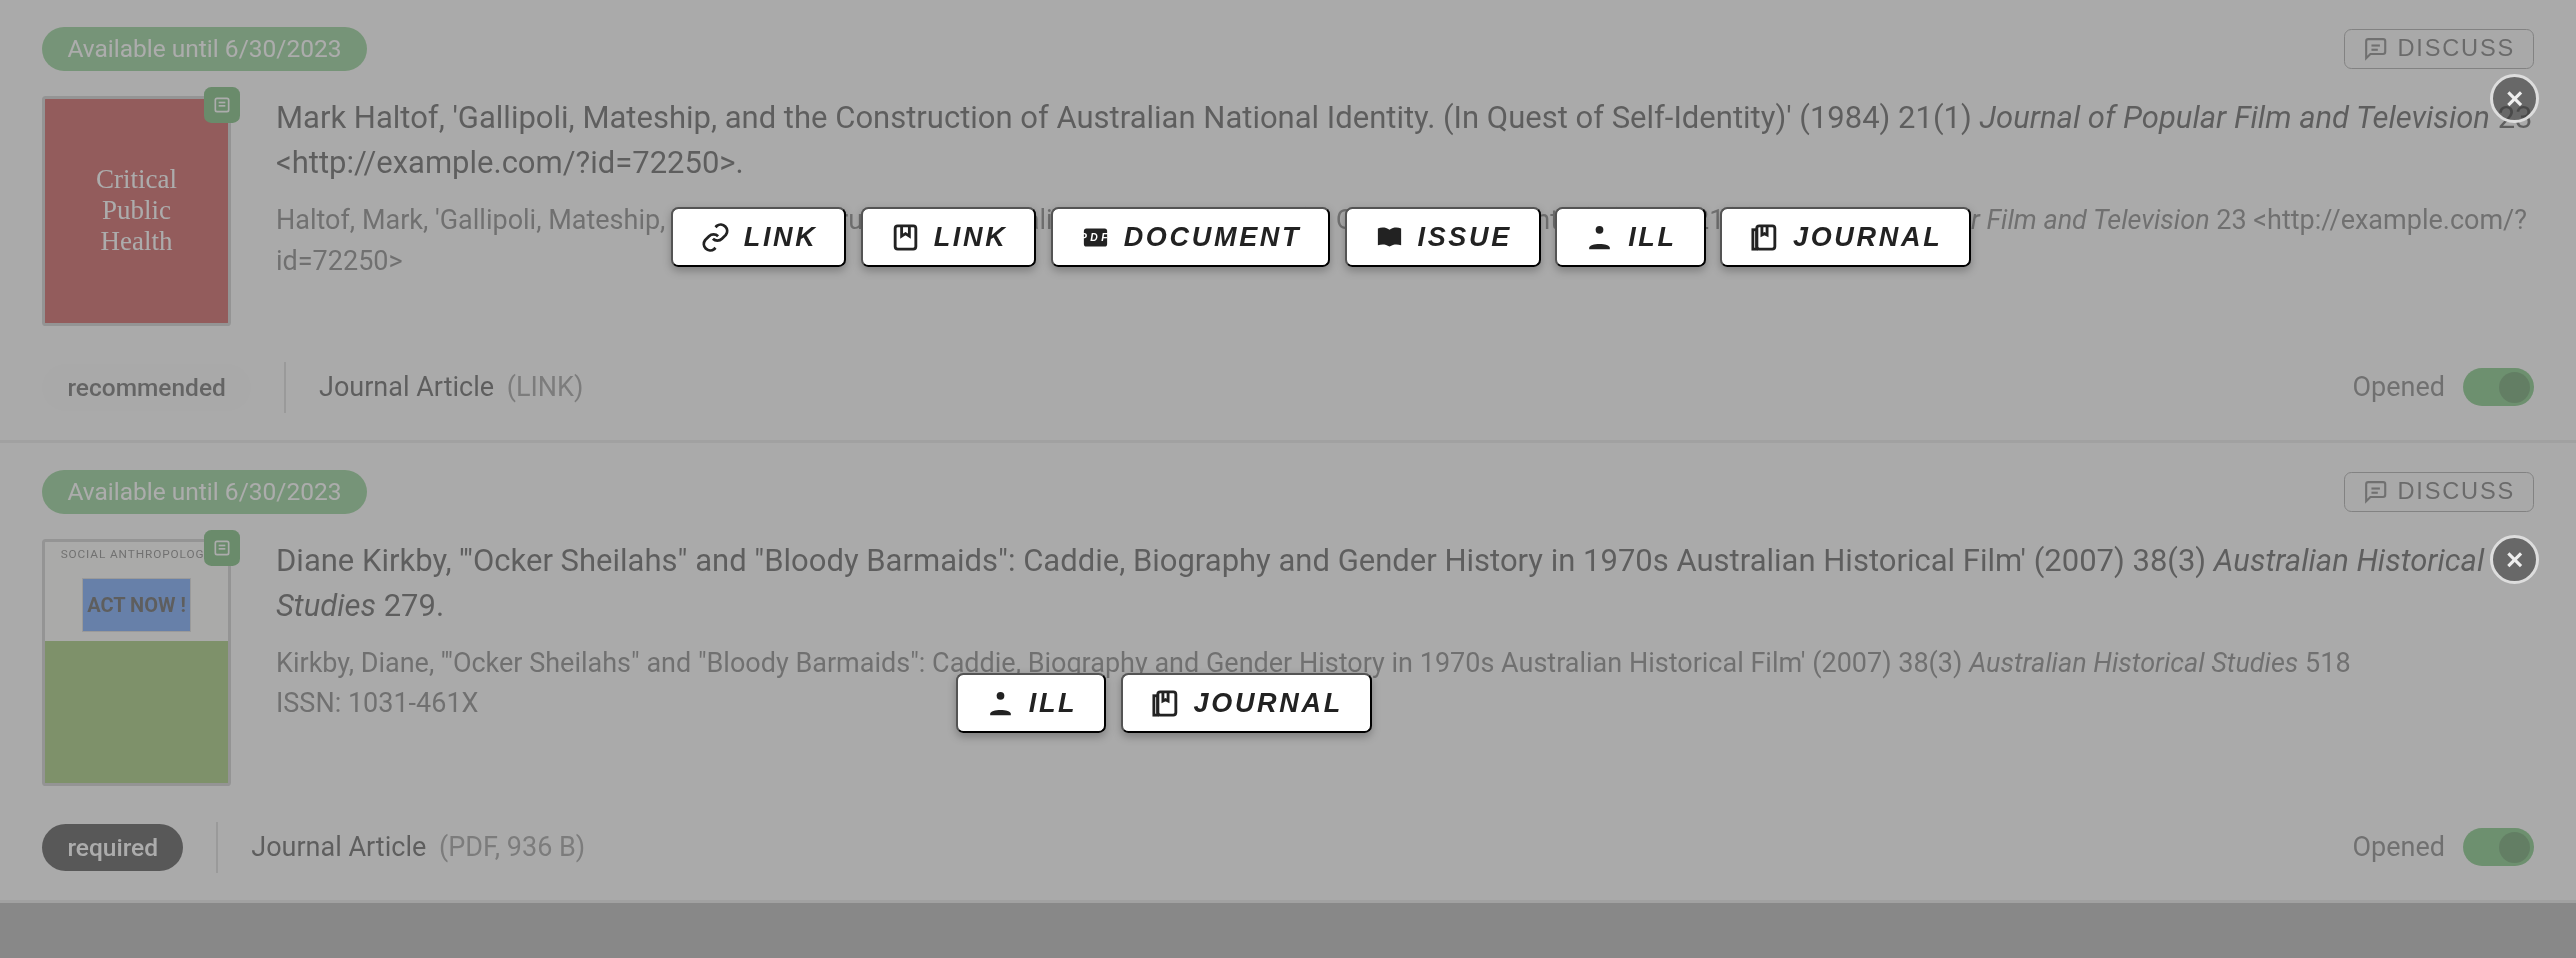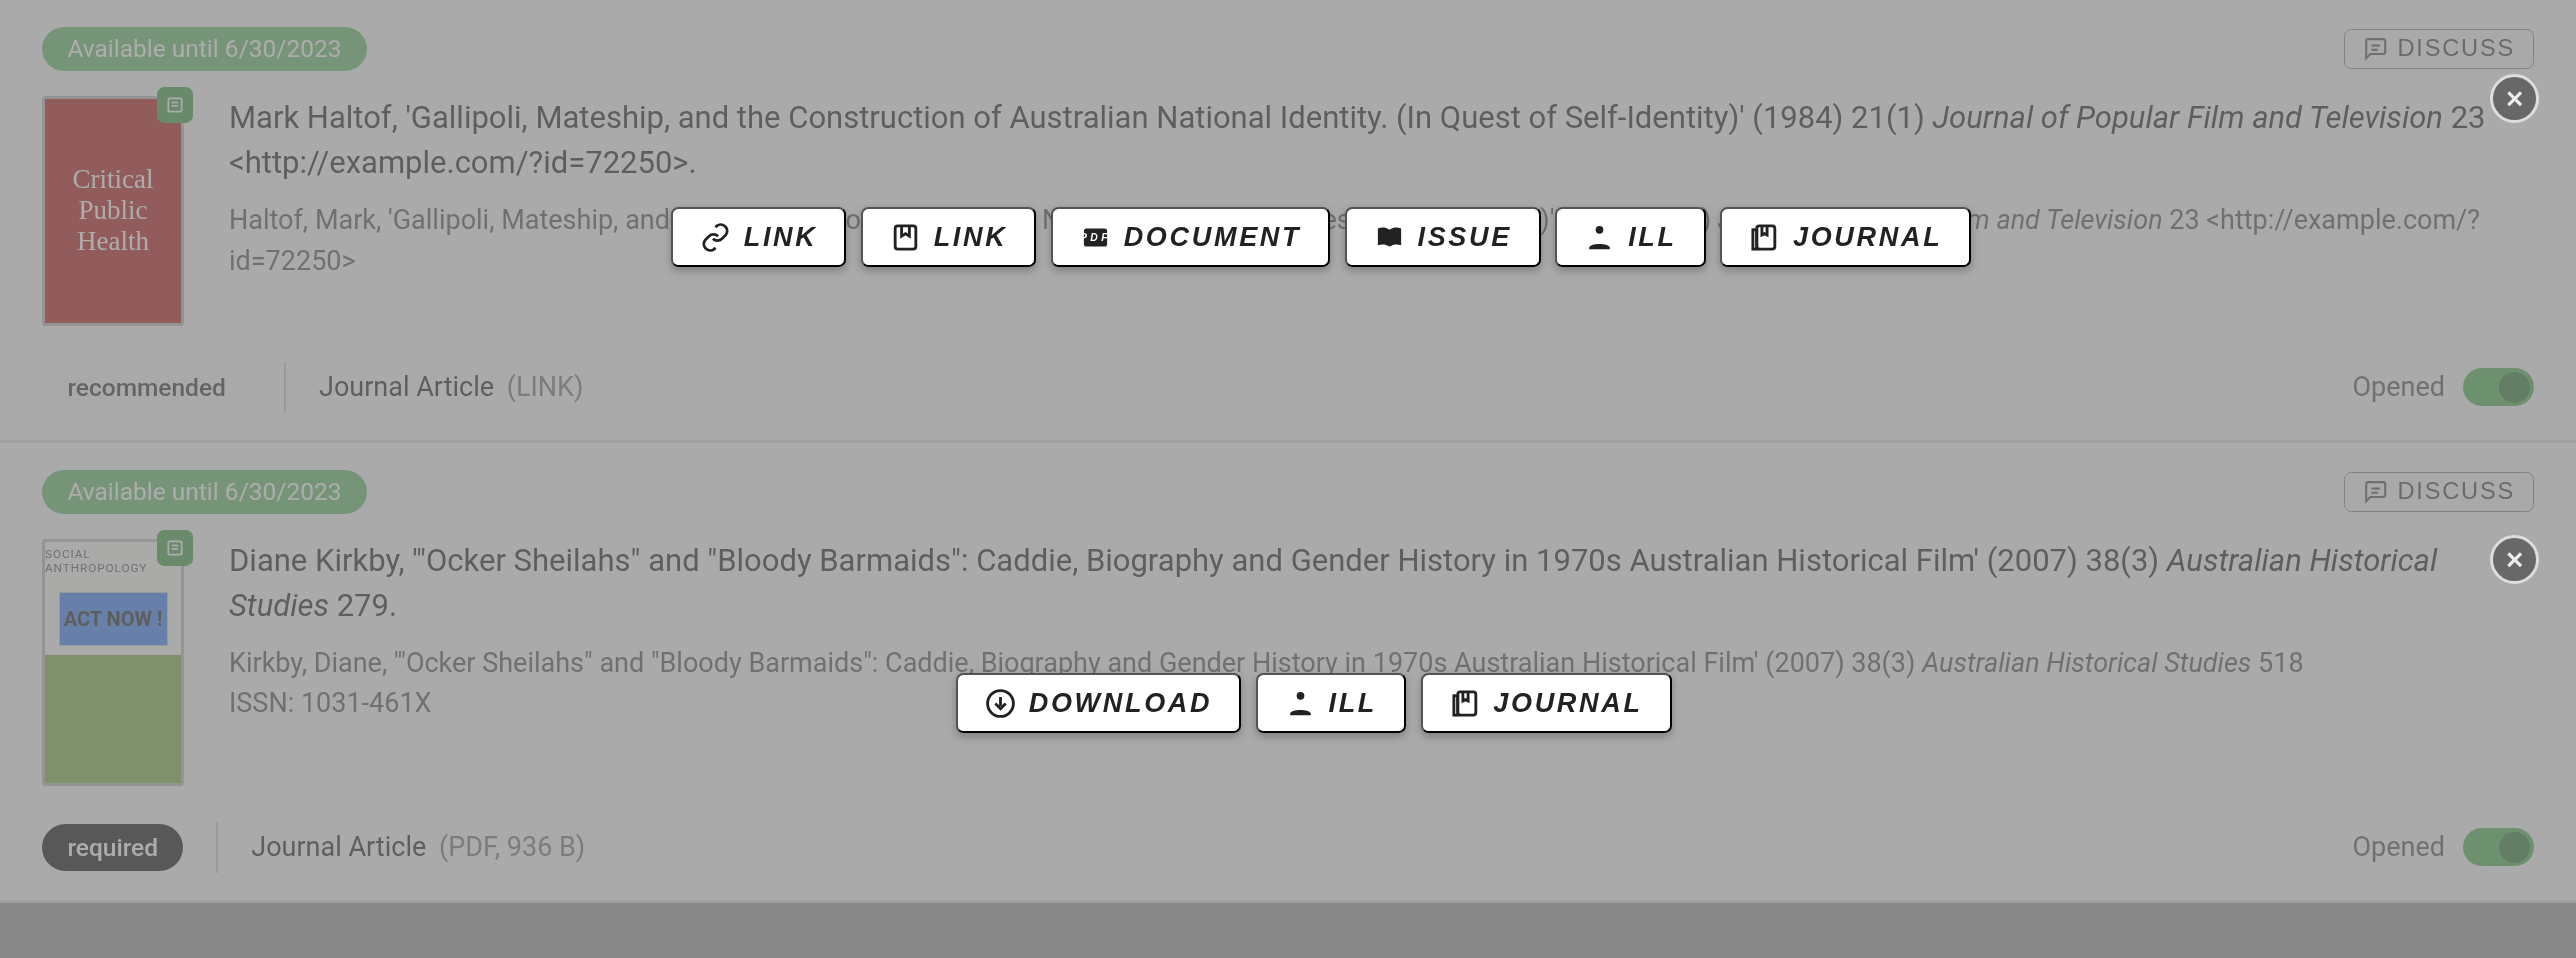--- a/index.html
+++ b/index.html
@@ -52,21 +52,21 @@
   }
   .body-row {
     display: flex;
     gap: 45px;
   }
   .thumb-wrap {
     position: relative;
     flex: 0 0 auto;
   }
   .thumb {
-    width: 142px;
+    width: 189px;
     height: 230px;
     border: 3.6px solid #bbb;
     border-radius: 3.6px;
     background: #fff;
     position: relative;
     overflow: hidden;
   }
   .thumb.red-cover {
     background: #b71c1c;
     display: flex;
@@ -346,30 +346,20 @@
     <svg width="25.4" height="25.4" viewBox="0 0 24 24" stroke="#eee" stroke-width="3" fill="none">
         <line x1="6" y1="6" x2="18" y2="18"></line>
         <line x1="18" y1="6" x2="6" y2="18"></line>
       </svg>
   </span>
 </div>
 
 <div class="action-bar" style="left:956px; top:673px;">
   <button class="action-btn">
     <span class="icon">
-      <svg width="31" height="31" viewBox="0 0 24 24" fill="none" stroke="#222" stroke-width="2.2">
-          <circle cx="12" cy="12" r="10"></circle>
-          <path d="M12 7v7"></path>
-          <path d="M8 12l4 4 4-4"></path>
-        </svg>
-    </span>
-    <span>DOWNLOAD</span>
-  </button>
-  <button class="action-btn">
-    <span class="icon">
       <svg width="31" height="31" viewBox="0 0 24 24" fill="#222">
           <circle cx="12" cy="6" r="3"></circle>
           <path d="M4 20c0-4 16-4 16 0v1H4z"></path>
         </svg>
     </span>
     <span>ILL</span>
   </button>
   <button class="action-btn">
     <span class="icon">
       <svg width="31" height="31" viewBox="0 0 24 24" fill="none" stroke="#222" stroke-width="2.2">

